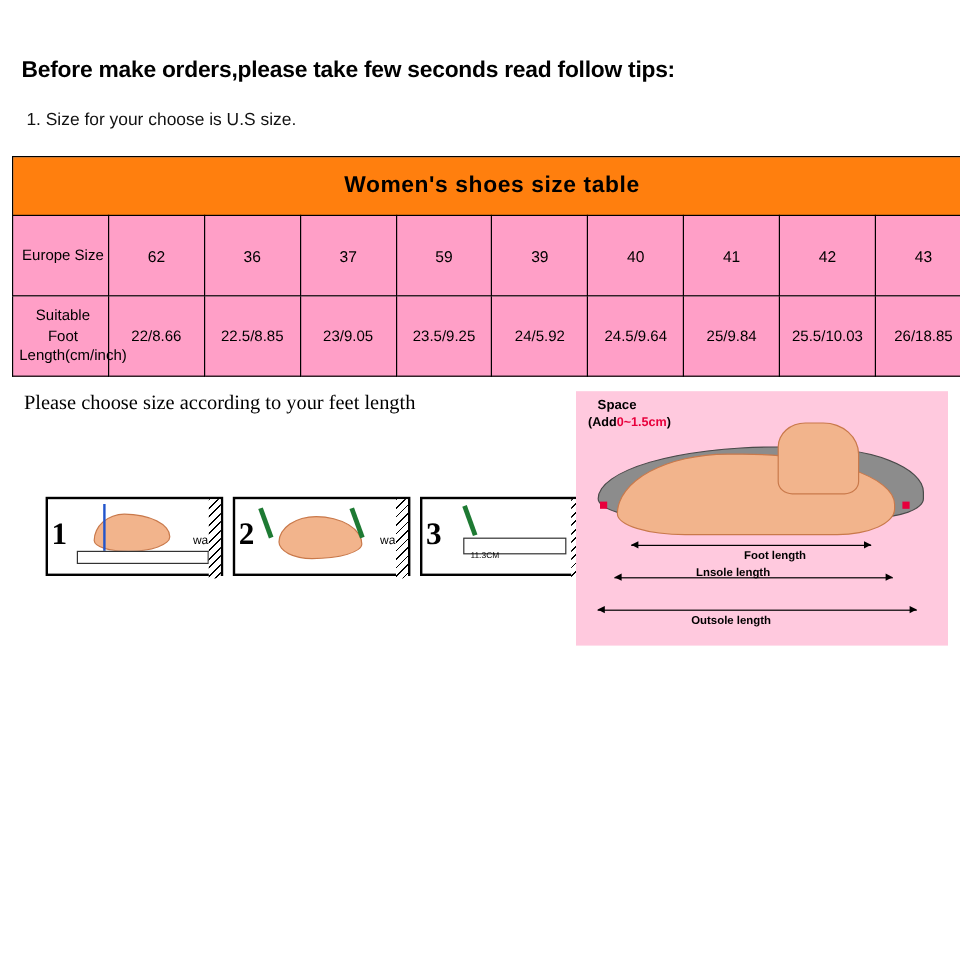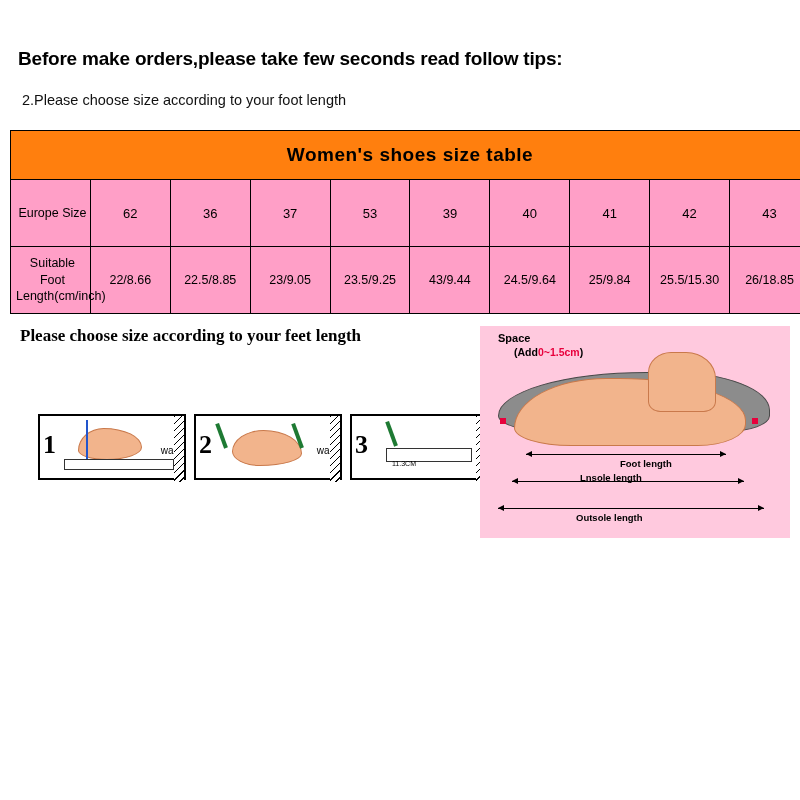--- a/index.html
+++ b/index.html
@@ -74,21 +74,21 @@
   }
   
   .bottom {
     position: relative;
     margin-top: 12px;
     width: 780px;
     height: 212px;
   }
   .bottom-title {
     font-family: "Liberation Serif", serif;
-    font-weight: bold;
+    font-weight: normal;
     font-size: 17px;
     margin: 8px 0 0 10px;
   }
   .left-panel {
     position: absolute;
     left: 8px;
     top: 88px;
     width: 470px;
     height: 86px;
   }
@@ -168,21 +168,20 @@
     top: 6px;
     font-size: 11px;
     font-weight: bold;
   }
   .rd-add {
     position: absolute;
     left: 10px;
     top: 20px;
     font-size: 10.5px;
     font-weight: bold;
-    margin-left: 24px;
   }
   .rd-add .red {
     color: #E8003C;
   }
   .measure-line {
     position: absolute;
     height: 1px;
     background: #000;
   }
   .measure-line:before, .measure-line:after {
@@ -213,51 +212,51 @@
   }
 </style>
 </head>
 <body>
 
 <div class="page">
 
   <div class="headline">Before make orders,please take few seconds read follow tips:</div>
 
   <div class="tips">
-    <div class="tip">2.Please choose size according to your foot length</div>
+    <div class="tip">1. Size for your choose is U.S size.</div>
   </div>
 
   <table class="size-table">
     <tbody>
         <tr>
       <td class="table-title" colspan="10">Women's  shoes  size  table</td>
     </tr>
     <tr>
       <td class="row-label" style="white-space:pre-line">Europe  Size</td>
       <td class="cell">62</td>
       <td class="cell">36</td>
       <td class="cell">37</td>
-      <td class="cell">53</td>
+      <td class="cell">59</td>
       <td class="cell">39</td>
       <td class="cell">40</td>
       <td class="cell">41</td>
       <td class="cell">42</td>
       <td class="cell">43</td>
     </tr>
     <tr>
       <td class="row-label" style="white-space:pre-line">Suitable  Foot
 Length(cm/inch)</td>
       <td class="cell small">22/8.66</td>
       <td class="cell small">22.5/8.85</td>
       <td class="cell small">23/9.05</td>
       <td class="cell small">23.5/9.25</td>
-      <td class="cell small">43/9.44</td>
+      <td class="cell small">24/5.92</td>
       <td class="cell small">24.5/9.64</td>
       <td class="cell small">25/9.84</td>
-      <td class="cell small">25.5/15.30</td>
+      <td class="cell small">25.5/10.03</td>
       <td class="cell small">26/18.85</td>
     </tr>
   </tbody>
     </table>
 
   <div class="bottom">
     <div class="bottom-title">Please choose size according to your feet length</div>
 
     <div class="left-panel">
 

